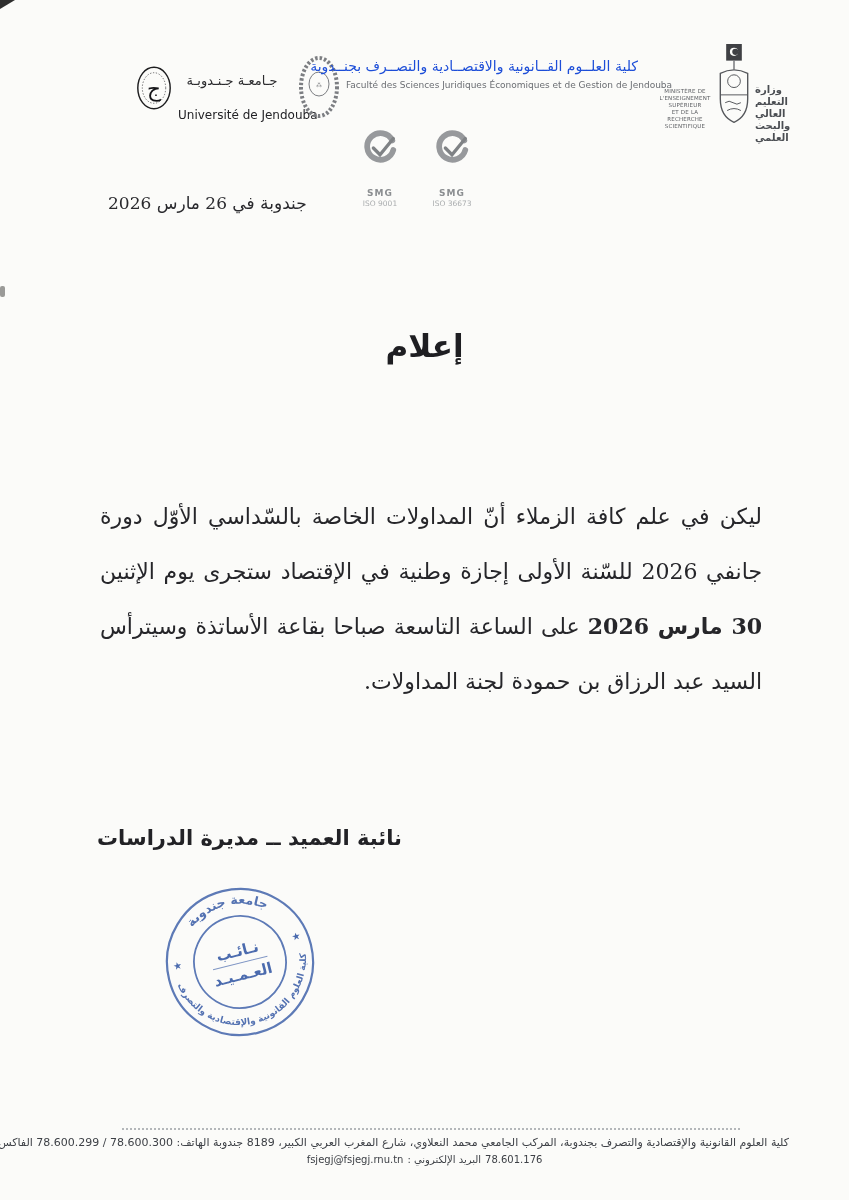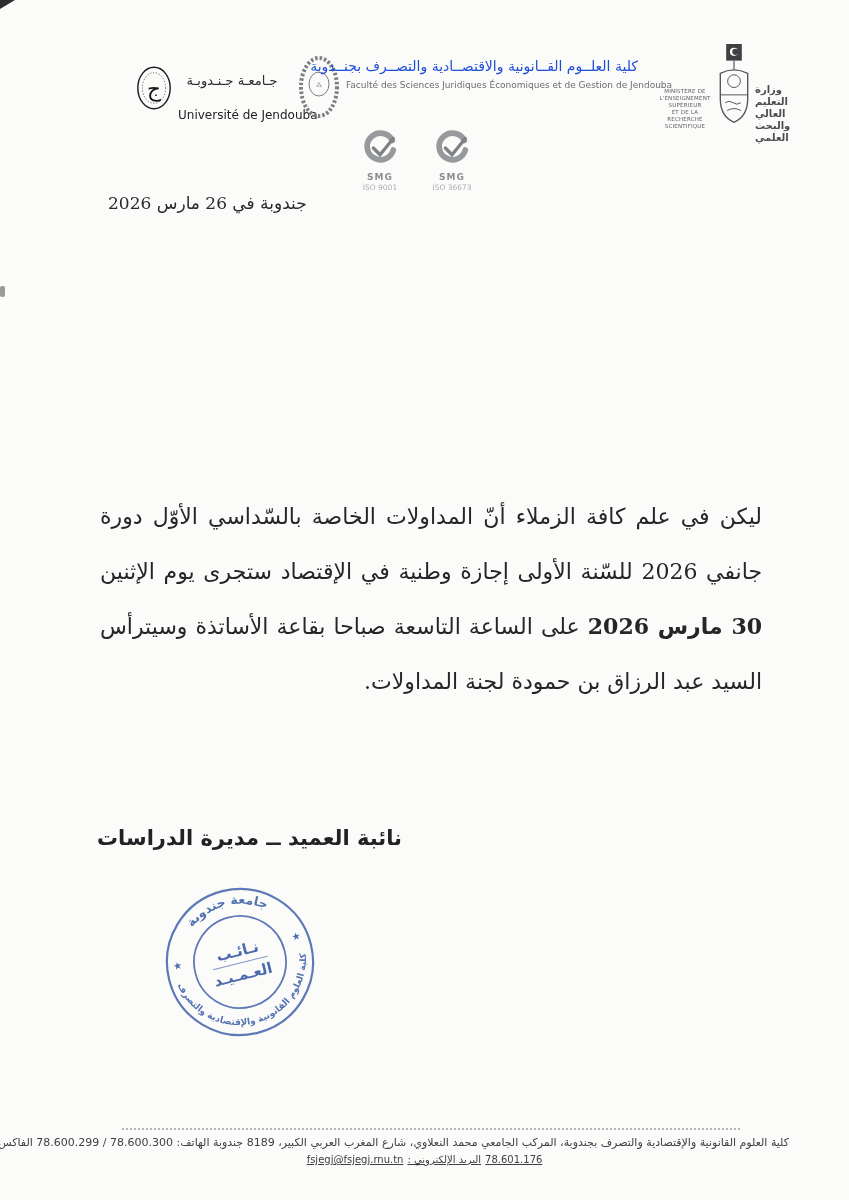--- a/index.html
+++ b/index.html
@@ -32,21 +32,21 @@
   .ministry { position:absolute; left:655px; top:44px; width:160px; height:92px; }
   .ministry-arms { position:absolute; left:60px; top:0; width:38px; height:90px; }
   .ministry-fr { position:absolute; left:0; top:44px; width:60px; text-align:center;
     font-size:5.5px; line-height:7px; color:#5a5c60; letter-spacing:0.2px; }
   .ministry-ar { position:absolute; right:0; top:40px; width:60px; text-align:left;
     font-size:10px; line-height:12px; font-weight:bold; color:#4a4d52; direction:rtl; }
 
   .iso-row { position:absolute; left:350px; top:130px; display:flex; gap:12px; }
   .iso-badge { width:60px; text-align:center; }
   .iso-icon { width:38px; height:38px; }
-  .iso-org { font-size:9px; font-weight:bold; color:#8b8e91; letter-spacing:1px; margin-top:0px; }
+  .iso-org { font-size:9px; font-weight:bold; color:#8b8e91; letter-spacing:1px; margin-top:16px; }
   .iso-std { font-size:7.5px; color:#a9acae; margin-top:1px; }
 
   
   .date-line { position:absolute; left:108px; top:193px; direction:rtl; text-align:right;
     font-family:"DejaVu Serif","DejaVu Sans",sans-serif;
     font-size:17px; color:#2a2a2e; white-space:nowrap; }
   .doc-title { position:absolute; left:0; top:328px; width:849px; text-align:center;
     direction:rtl; font-size:31px; font-weight:bold; color:#1e1e22; }
   .doc-body { position:absolute; left:100px; top:489px; width:662px; direction:rtl;
     font-family:"DejaVu Serif","DejaVu Sans",sans-serif;
@@ -61,21 +61,21 @@
   .stamp { position:absolute; left:160px; top:882px; width:160px; height:160px;
     transform:rotate(-14deg); opacity:0.92; }
 
   
   .footer-rule { position:absolute; left:122px; top:1128px; width:618px; height:0;
     border-top:2px dotted #b4b7ba; }
   .footer-line1 { position:absolute; left:60px; top:1136px; width:729px; text-align:center;
     direction:rtl; font-size:11px; color:#3d4046; white-space:nowrap; }
   .footer-line2 { position:absolute; left:60px; top:1154px; width:729px; text-align:center;
     direction:rtl; font-size:10px; color:#3d4046; }
-  .footer-line2 span { margin:0 2px;text-decoration:underline; }
+  .footer-line2 span { margin:0 2px; }
 </style>
 </head>
 <body>
 
 <div class="page">
 
   <div class="artifact-corner"></div>
   <div class="artifact-edge"></div>
 
   <div class="uni-logo">
@@ -140,20 +140,21 @@
         <path d="M33 11 A 14 14 0 1 0 34 21" fill="none" stroke="#97999c" stroke-width="6" stroke-linecap="round"></path>
         <path d="M13 19 L20 26 L34 9" fill="none" stroke="#7f8285" stroke-width="3.5" stroke-linecap="round"></path>
       </svg>
       <div class="iso-org">SMG</div>
       <div class="iso-std">ISO 36673</div>
     </div>
   </div>
 
   <div class="date-line">جندوبة في 26 مارس 2026</div>
 
+  <h1 class="doc-title">إعلام</h1>
 
   <div class="doc-body">
     <p>ليكن في علم كافة الزملاء أنّ المداولات الخاصة بالسّداسي الأوّل دورة</p>
     <p>جانفي 2026 للسّنة الأولى إجازة وطنية في الإقتصاد ستجرى يوم الإثنين</p>
     <p><span class="b">30 مارس 2026</span> <span>على الساعة التاسعة صباحا بقاعة الأساتذة وسيترأس</span></p>
     <p class="last">السيد عبد الرزاق بن حمودة لجنة المداولات.</p>
   </div>
 
   <div class="signature">نائبة العميد ــ  مديرة الدراسات</div>
 

